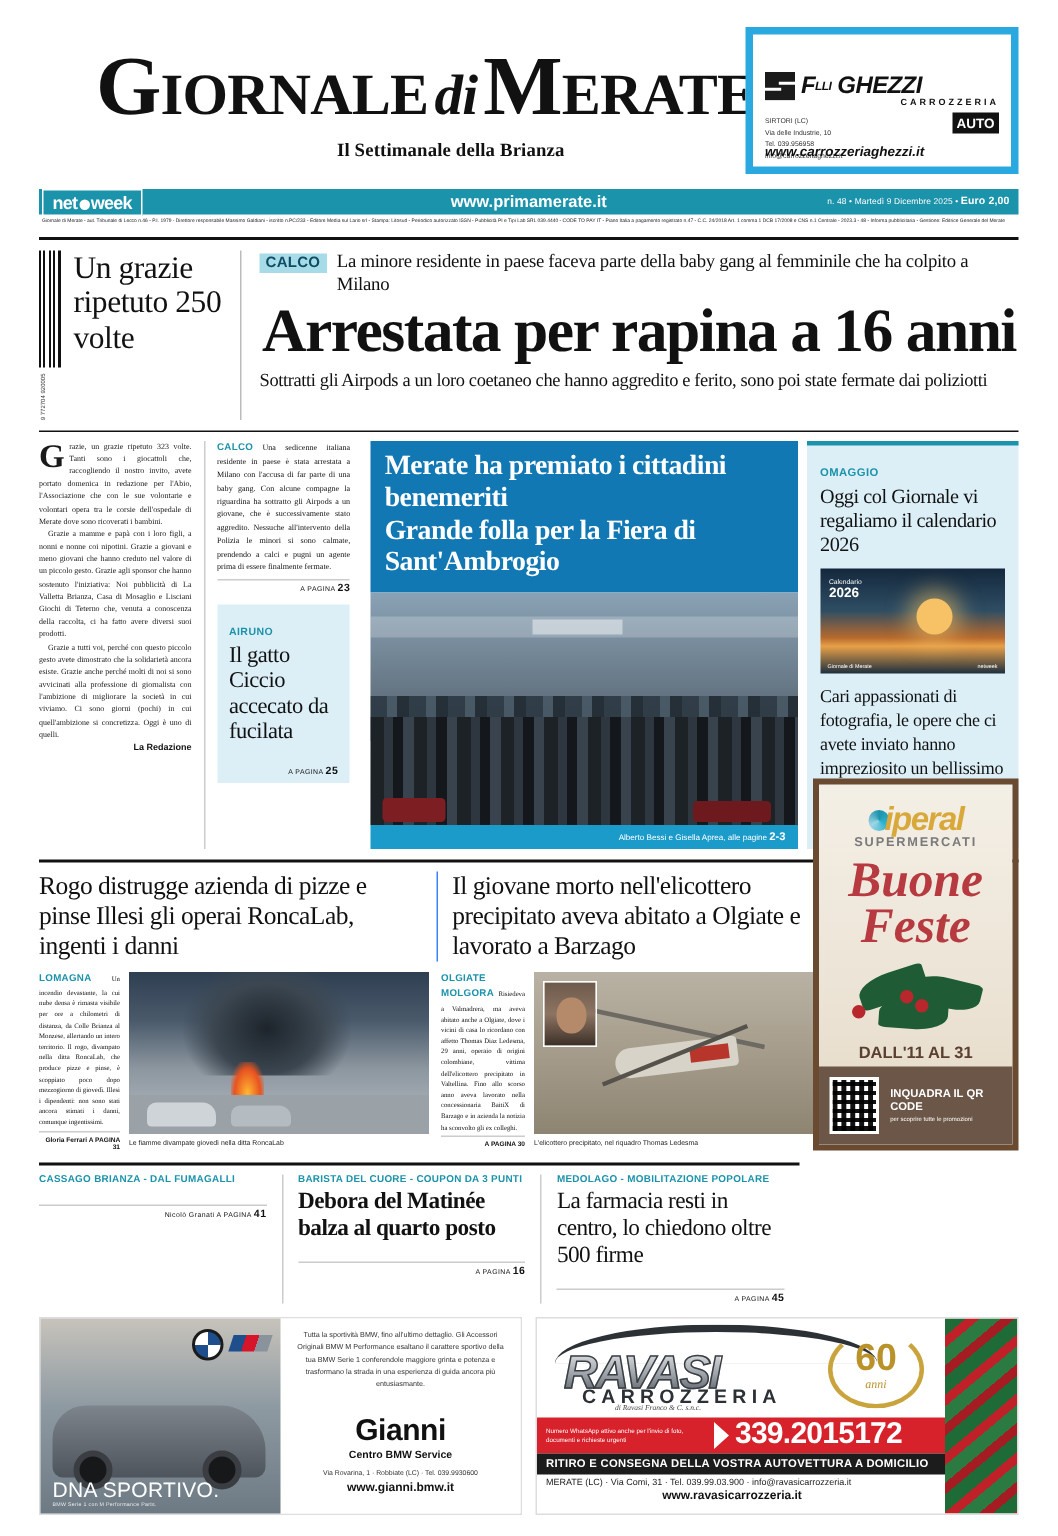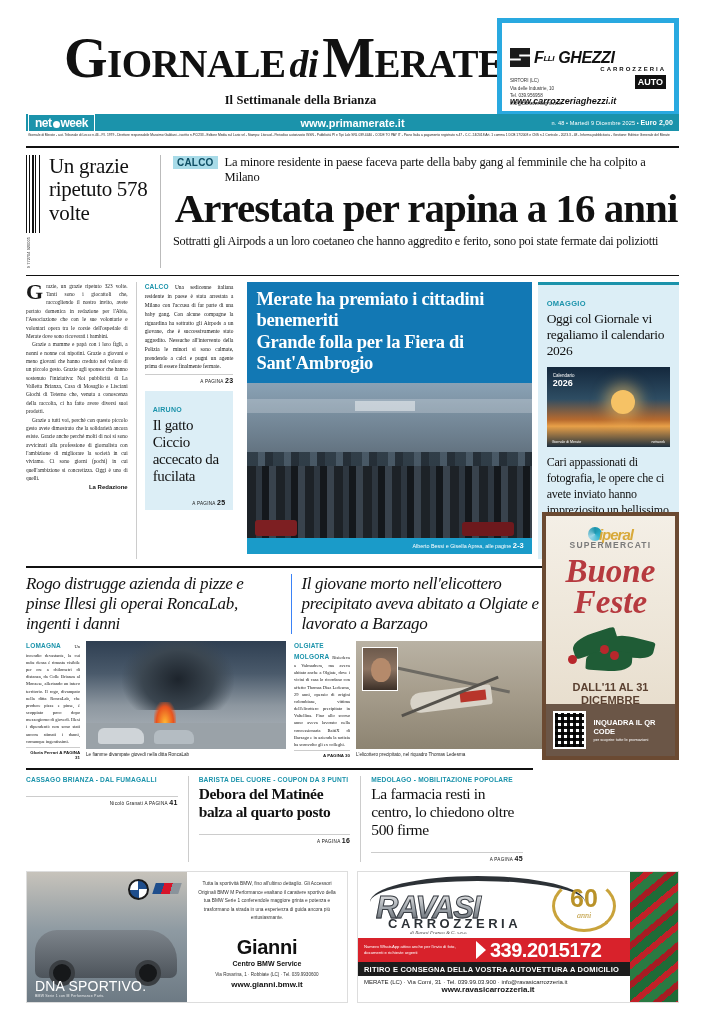--- a/index.html
+++ b/index.html
@@ -53,21 +53,21 @@
   .ghezzi-addr { font-family: "Liberation Sans", sans-serif; font-size: 4.6px; line-height: 1.65; color: #333; margin-top: 5px; width: 95px; }
   .ghezzi-auto {
     position: absolute; right: 8px; bottom: 22px;
     background: #111; color: #fff; font-family: "Liberation Sans", sans-serif;
     font-weight: bold; font-size: 9px; padding: 2px 3px;
   }
   .ghezzi-auto-c { position:absolute; right: 7px; bottom: 20px; width: 22px; height: 22px; border-radius: 50%; background: #b9d532; z-index: -1;}
   .ghezzi-web { font-family: "Liberation Sans", sans-serif; font-weight: bold; font-style: italic; font-size: 9px; position: absolute; left: 8px; bottom: 5px; }
 
   
-  .tealbar { height: 17px; background: #1b93ab; display: flex; align-items: center; position: relative; margin-top: 2px; }
+  .tealbar { height: 17px; background: #1b93ab; display: flex; align-items: center; position: relative; margin-top: 14px; }
   .netweek {
     background: #1b93ab; color: #fff; font-family: "Liberation Sans", sans-serif;
     font-weight: bold; font-size: 12px; padding: 1px 6px; border: 1px solid #fff;
     margin-left: 2px; letter-spacing: -.5px;
   }
   .netweek .dot { display: inline-block; width: 7px; height: 7px; border-radius: 50%; background:#fff; margin: 0 1px; vertical-align: -1px;}
   .tealbar-url {
     position: absolute; left: 0; right: 0; text-align: center;
     font-family: "Liberation Sans", sans-serif; font-weight: bold; font-size: 11px; color: #fff;
   }
@@ -138,32 +138,32 @@
   .merate-cap {
     background: #1a9bc9; color: #fff; font-family: "Liberation Sans", sans-serif;
     font-size: 5.4px; text-align: right; padding: 3px 8px 4px;
   }
   .merate-cap b { font-size: 7.5px; }
 
   
   .col-omaggio { width: 143px; background: #dceef6; padding: 7px 9px 8px; border-top: 3px solid #1b93ab; }
   .col-omaggio .k { font-family: "Liberation Sans", sans-serif; font-weight: bold; font-size: 7.5px; color: #1b93ab; letter-spacing: .3px;}
   .col-omaggio h3 { font-size: 13.5px; font-weight: normal; line-height: 1.2; margin-top: 1px; letter-spacing: -.3px;}
-  .cal-img { height: 80px; margin: 8px 0; position: relative; overflow: hidden;
+  .cal-img { height: 70px; margin: 8px 0; position: relative; overflow: hidden;
     background: linear-gradient(#14283d 0%, #2e4d63 40%, #b76a2e 66%, #e8a048 74%, #1d2f3f 100%); }
   .cal-img .yr { position: absolute; left: 6px; top: 6px; color: #fff; font-family: "Liberation Sans", sans-serif; font-size: 4.5px;}
   .cal-img .yr b { display:block; font-size: 9px; }
   .cal-img .moon { position:absolute; left: 52%; top: 28%; width: 24px; height: 24px; border-radius:50%; background: #f6c265; box-shadow: 0 0 14px 6px rgba(246,194,101,.55);}
   .cal-img .foot { position:absolute; bottom:3px; left:5px; right:5px; display:flex; justify-content:space-between; color:#fff; font-family:"Liberation Sans",sans-serif; font-size:3.6px;}
   .col-omaggio p { font-size: 12px; line-height: 1.33; letter-spacing: -.2px; }
 
   
   .band3 { margin-top: 7px; border-top: 2px solid #111; padding-top: 6px; display: flex; }
   .b3-left { width: 530px; }
-  .b3-heads { display: flex; font-style: italic; }
+  .b3-heads { display: flex; }
   .b3-h { flex: 1; padding-right: 10px; }
   .b3-h.second { border-left: 1px solid #3b82f6; padding-left: 10px; padding-right: 0;}
   .b3-h h2 { font-size: 17px; font-weight: normal; line-height: 1.18; letter-spacing: -.35px; }
   .b3-body { display: flex; margin-top: 7px; gap: 0; }
   .b3-txt { width: 60px; padding-right: 6px; }
   .b3-txt p { font-size: 4.5px; line-height: 1.6; text-align: justify; }
   .b3-txt .sign2 { font-family: "Liberation Sans", sans-serif; font-weight: bold; font-size: 4.4px; text-align: right; margin-top: 2px; border-top:1px solid #ccc; padding-top:2px;}
   .fire-photo { width: 200px; height: 108px; position: relative; overflow: hidden;
     background: linear-gradient(#2f3f52 0%, #4a5a6b 30%, #8d97a0 60%, #b7bdc2 100%); }
   .fire-smoke { position: absolute; left: 18%; top: -8%; width: 56%; height: 72%;
@@ -192,21 +192,21 @@
   .b4-col h3 { font-size: 15.5px; font-weight: normal; line-height: 1.17; margin-top: 2px; letter-spacing: -.35px;}
   .b4-col h3.bold { font-weight: bold; font-size: 15.5px; }
   .b4-col .apagina { margin-top: 13px; }
 
   
   .iperal {
     width: 143px; margin-left: 9px; height: 248px; position: relative; overflow: hidden;
     background: linear-gradient(#f4efe6 0%, #ece4d6 55%, #e4d9c7 100%);
     border: 4px solid #6b4a32; padding-top: 10px; text-align: center;
   }
-  .ip-logo { font-family: "Liberation Sans", sans-serif; font-weight: bold; font-style: italic; font-size: 15px; color: #d8a93a; letter-spacing: -1px; }
+  .ip-logo { font-family: "Liberation Sans", sans-serif; font-weight: bold; font-style: italic; font-size: 22px; color: #d8a93a; letter-spacing: -1px; }
   .ip-swirl { width: 14px; height: 14px; border-radius: 50%; background: conic-gradient(#1b93ab, #2fb3cf, #9fd6e6, #1b93ab); display:inline-block; vertical-align: -1px; margin-right:-3px;}
   .ip-sub { font-family: "Liberation Sans", sans-serif; font-weight: bold; font-size: 8.5px; color: #7a7a7a; letter-spacing: 1.2px; margin-top: -3px;}
   .ip-buone { font-family: "Liberation Serif", serif; font-style: italic; font-weight: bold; font-size: 33px; color: #b63a3f; line-height: .95; margin-top: 6px;}
   .ip-feste { font-family: "Liberation Serif", serif; font-style: italic; font-weight: bold; font-size: 33px; color: #b63a3f; line-height: .95;}
   .ip-holly { height: 58px; position: relative; margin-top: 2px;}
   .ip-leaf { position:absolute; width: 46px; height: 20px; background: #1f5c36; border-radius: 50% 10% 50% 10%;}
   .ip-berry { position:absolute; width: 9px; height: 9px; border-radius: 50%; background: #b8272c;}
   .ip-dates { font-family: "Liberation Sans", sans-serif; font-weight: bold; font-size: 11px; color: #5a4030; line-height: 1.25; margin-top: 2px;}
   .ip-qrbar { position:absolute; bottom:0; left:0; right:0; height: 52px; background: #6b5647; display:flex; align-items:center; padding: 0 7px; gap: 7px;}
   .qr { width: 38px; height: 38px; background:
@@ -296,21 +296,21 @@
     <span class="tealbar-issue"><span>n. 48 • Martedì 9 Dicembre 2025 • </span><b>Euro 2,00</b></span>
   </div>
   <div class="colophon">Giornale di Merate - aut. Tribunale di Lecco n.46 - P.I. 1979 - Direttore responsabile Massimo Galdiani - iscritto n.PC/233 - Editore Media sul Lario srl - Stampa: Litosud - Periodico autorizzato ISSN - Pubblicità PI e Tipi Lab SRL 039.4440 - CODE TO PAY IT - Piano Italia a pagamento registrato n.47 - C.C. 24/2018 Art. 1 comma 1 DCB 17/2008 e CNS n.1 Centrale - 2023.3 - 48 - Informa pubblicitaria - Gestione: Editrice Generale del Merate</div>
 
   <div class="topstory">
     <div class="barcode">
       <div class="barcode-bars"></div>
       <div class="barcode-txt">9 772704 920005</div>
     </div>
     <div class="grazie">
-      <h2>Un grazie ripetuto 578 volte</h2>
+      <h2>Un grazie ripetuto 250 volte</h2>
     </div>
     <div class="mainhead">
       <div class="kicker-line">
         <span class="kicker">CALCO</span>
         <span class="occhiello">La minore residente in paese faceva parte della baby gang al femminile che ha colpito a Milano</span>
       </div>
       <div class="maintitle">Arrestata per rapina a 16 anni</div>
       <div class="sommario">Sottratti gli Airpods a un loro coetaneo che hanno aggredito e ferito, sono poi state fermate dai poliziotti</div>
     </div>
   </div>

